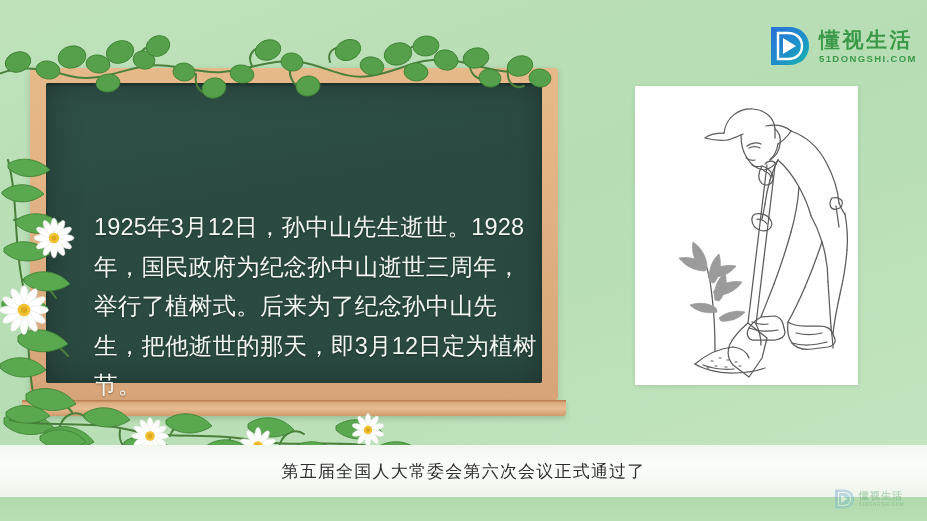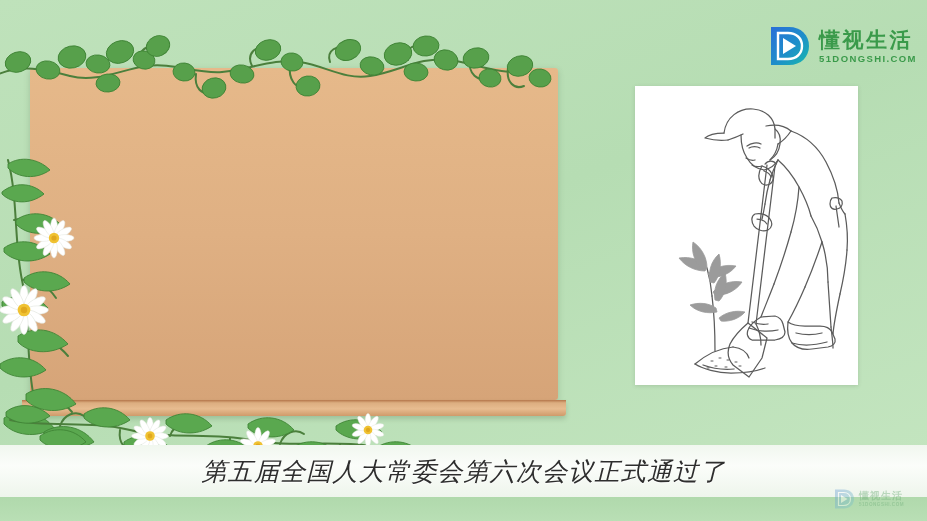--- a/index.html
+++ b/index.html
@@ -60,25 +60,24 @@
   #illus-panel svg { display:block; width:100%; height:100%; }
 
   
   #caption-band {
     position:absolute; left:0; top:445px; width:927px; height:52px;
     background:linear-gradient(180deg,#f1f7ef 0%,#fbfdfa 40%,#eef5ec 100%);
     display:flex; align-items:center; justify-content:center;
   }
   #caption-text {
     color:#2e2e2e;
-    font-size:25px;
+    font-size:17px;
     letter-spacing:1.2px;
     font-weight:500;
     text-shadow:0 1px 0 rgba(255,255,255,.8);
-    font-style:italic;
   }
   #bottom-strip {
     position:absolute; left:0; top:497px; width:927px; height:24px;
     background:linear-gradient(180deg,#b0d9ac 0%,#b9dfb5 100%);
   }
 
   
   #logo {
     position:absolute; left:767px; top:24px;
     display:flex; align-items:center; gap:8px;
@@ -110,20 +109,26 @@
   #deco-bottom{ left:0;   top:390px;width:430px; height:80px;  }
   .deco svg { display:block; width:100%; height:100%; overflow:visible; }
 </style>
 </head>
 <body>
 
 <div id="stage">
 
   <div id="board-wrap">
     <div id="board-frame"></div>
+    <div id="board-surface">
+      <div id="chalk-text">
+        <p class="chalk-para">1925年3月12日，孙中山先生逝世。1928年，国民政府为纪念孙中山逝世三周年，举行了植树式。后来为了纪念孙中山先生，把他逝世的那天，即3月12日定为植树节。</p>
+        <p class="chalk-para">1979年2月，在邓小平提议下，第五届全国人大常委会第六次会议正式通过了将每年的3月12日定为中国植树节的决议</p>
+      </div>
+    </div>
     <div id="board-ledge"></div>
   </div>
 
   <div id="illus-panel">
     <svg viewBox="0 0 223 299">
       <g fill="none" stroke="#5b5b5b" stroke-width="1.25" stroke-linejoin="round" stroke-linecap="round">
 
         <path d="M89 47 C91 31 104 22 118 23 C131 24 139 32 140 43 L140 52"></path>
         <path d="M89 47 C81 47 73 49 70 52 C77 54 86 55 93 54"></path>
         <path d="M93 54 C99 52 104 50 108 48"></path>

